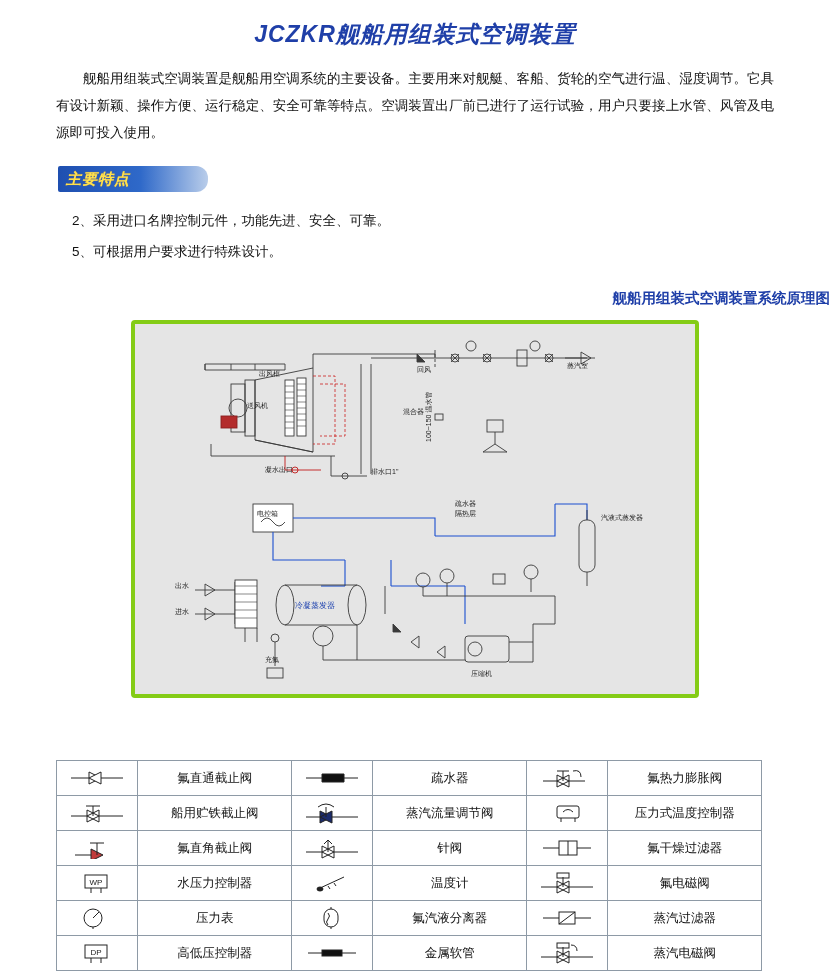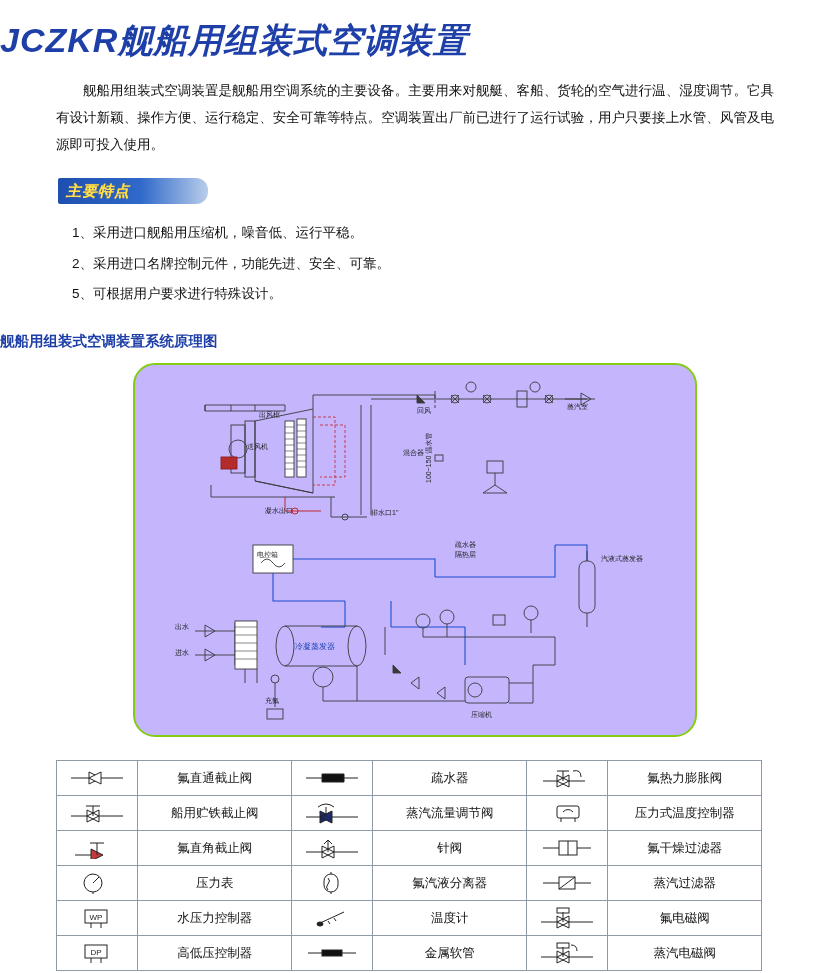--- a/index.html
+++ b/index.html
@@ -6,22 +6,22 @@
   body{
     width:830px;height:973px;
     background:#ffffff;
     font-family:"Liberation Sans","DejaVu Sans",sans-serif;
     color:#1a1a1a;
     position:relative;
     overflow:hidden;
   }
   
   .title{
-    text-align:left;
-    font-size:34px;
+    text-align:center;
+    font-size:23px;
     font-weight:bold;
     font-style:italic;
     color:#1f3fa8;
     letter-spacing:1px;
     padding-top:22px;
     line-height:1.1;
   }
   
   .intro{
     margin:18px 56px 0 56px;
@@ -56,34 +56,34 @@
   
   .features{
     margin:14px 0 0 72px;
     font-size:13.5px;
     line-height:2.25;
     color:#111;
   }
   .features div{white-space:nowrap;}
   
   .diagram-title{
-    text-align:left;
+    text-align:right;
     margin-top:22px;
     font-size:14.5px;
     font-weight:bold;
     color:#1f3fa8;
   }
   
   .diagram-frame{
     position:relative;
     margin:12px auto 0 auto;
     width:560px;height:370px;
-    border:2px solid #84cc16;
-    border-radius:22px;
-    background:#c4b5fd;
+    border:4px solid #84cc16;
+    border-radius:4px;
+    background:#e5e5e5;
     overflow:hidden;
   }
   .diagram-frame svg{position:absolute;left:0;top:0;}
   
   .legend{
     position:absolute;
     left:56px;top:760px;
     width:706px;
     border-collapse:collapse;
     font-size:12.5px;
@@ -103,21 +103,20 @@
 <div class="title">JCZKR舰船用组装式空调装置</div>
 
 <div class="intro">舰船用组装式空调装置是舰船用空调系统的主要设备。主要用来对舰艇、客船、货轮的空气进行温、湿度调节。它具有设计新颖、操作方便、运行稳定、安全可靠等特点。空调装置出厂前已进行了运行试验，用户只要接上水管、风管及电源即可投入使用。</div>
 
 <div class="banner-wrap">
   <div class="banner"></div>
   <div class="banner-text">主要特点</div>
 </div>
 
 <div class="features">
-  <div>1、采用进口舰船用压缩机，噪音低、运行平稳。</div>
   <div>2、采用进口名牌控制元件，功能先进、安全、可靠。</div>
   <div>5、可根据用户要求进行特殊设计。</div>
 </div>
 
 <div class="diagram-title">舰船用组装式空调装置系统原理图</div>
 
 <div class="diagram-frame">
   <svg width="560" height="370" viewBox="0 0 560 370">
     <g stroke="#3a3a3a" fill="none" stroke-width="0.9">
 
@@ -409,55 +408,20 @@
             </g>
           </svg>
       </td>
       <td class="lbl">氟干燥过滤器</td>
     </tr>
 
     <tr>
       <td class="sym">
         <svg width="56" height="22">
             <g stroke="#222" fill="none" stroke-width="1">
-              <circle cx="24" cy="11" r="9"></circle>
-              <line x1="24" y1="11" x2="30" y2="5"></line>
-              <line x1="24" y1="20" x2="24" y2="22"></line>
-            </g>
-          </svg>
-      </td>
-      <td class="lbl">压力表</td>
-      <td class="sym">
-        <svg width="56" height="26">
-            <g stroke="#222" fill="none" stroke-width="1">
-              <rect x="20" y="4" width="14" height="18" rx="7"></rect>
-              <path d="M24 8 q3 3 0 6 q-3 3 0 6"></path>
-              <line x1="27" y1="2" x2="27" y2="4"></line>
-              <line x1="27" y1="22" x2="27" y2="24"></line>
-            </g>
-          </svg>
-      </td>
-      <td class="lbl">氟汽液分离器</td>
-      <td class="sym">
-        <svg width="56" height="20">
-            <g stroke="#222" fill="none" stroke-width="1">
-              <line x1="4" y1="10" x2="20" y2="10"></line>
-              <rect x="20" y="4" width="16" height="12"></rect>
-              <line x1="20" y1="16" x2="36" y2="4"></line>
-              <line x1="36" y1="10" x2="52" y2="10"></line>
-            </g>
-          </svg>
-      </td>
-      <td class="lbl">蒸汽过滤器</td>
-    </tr>
-
-    <tr>
-      <td class="sym">
-        <svg width="56" height="22">
-            <g stroke="#222" fill="none" stroke-width="1">
               <rect x="16" y="3" width="22" height="13"></rect>
               <text x="27" y="13" font-size="8" text-anchor="middle" fill="#222" stroke="none" font-family="Liberation Sans, sans-serif">WP</text>
               <line x1="22" y1="16" x2="22" y2="21"></line>
               <line x1="32" y1="16" x2="32" y2="21"></line>
             </g>
           </svg>
       </td>
       <td class="lbl">水压力控制器</td>
       <td class="sym">
         <svg width="56" height="22">
@@ -476,20 +440,55 @@
               <line x1="2" y1="16" x2="18" y2="16"></line>
               <path d="M18 10 L18 22 L30 16 Z"></path>
               <path d="M30 10 L30 22 L18 16 Z"></path>
               <line x1="30" y1="16" x2="54" y2="16"></line>
               <line x1="24" y1="16" x2="24" y2="6"></line>
               <rect x="18" y="2" width="12" height="5"></rect>
             </g>
           </svg>
       </td>
       <td class="lbl">氟电磁阀</td>
+    </tr>
+
+    <tr>
+      <td class="sym">
+        <svg width="56" height="22">
+            <g stroke="#222" fill="none" stroke-width="1">
+              <circle cx="24" cy="11" r="9"></circle>
+              <line x1="24" y1="11" x2="30" y2="5"></line>
+              <line x1="24" y1="20" x2="24" y2="22"></line>
+            </g>
+          </svg>
+      </td>
+      <td class="lbl">压力表</td>
+      <td class="sym">
+        <svg width="56" height="26">
+            <g stroke="#222" fill="none" stroke-width="1">
+              <rect x="20" y="4" width="14" height="18" rx="7"></rect>
+              <path d="M24 8 q3 3 0 6 q-3 3 0 6"></path>
+              <line x1="27" y1="2" x2="27" y2="4"></line>
+              <line x1="27" y1="22" x2="27" y2="24"></line>
+            </g>
+          </svg>
+      </td>
+      <td class="lbl">氟汽液分离器</td>
+      <td class="sym">
+        <svg width="56" height="20">
+            <g stroke="#222" fill="none" stroke-width="1">
+              <line x1="4" y1="10" x2="20" y2="10"></line>
+              <rect x="20" y="4" width="16" height="12"></rect>
+              <line x1="20" y1="16" x2="36" y2="4"></line>
+              <line x1="36" y1="10" x2="52" y2="10"></line>
+            </g>
+          </svg>
+      </td>
+      <td class="lbl">蒸汽过滤器</td>
     </tr>
 
     <tr>
       <td class="sym">
         <svg width="56" height="22">
             <g stroke="#222" fill="none" stroke-width="1">
               <rect x="16" y="3" width="22" height="13"></rect>
               <text x="27" y="13" font-size="8" text-anchor="middle" fill="#222" stroke="none" font-family="Liberation Sans, sans-serif">DP</text>
               <line x1="22" y1="16" x2="22" y2="21"></line>
               <line x1="32" y1="16" x2="32" y2="21"></line>

